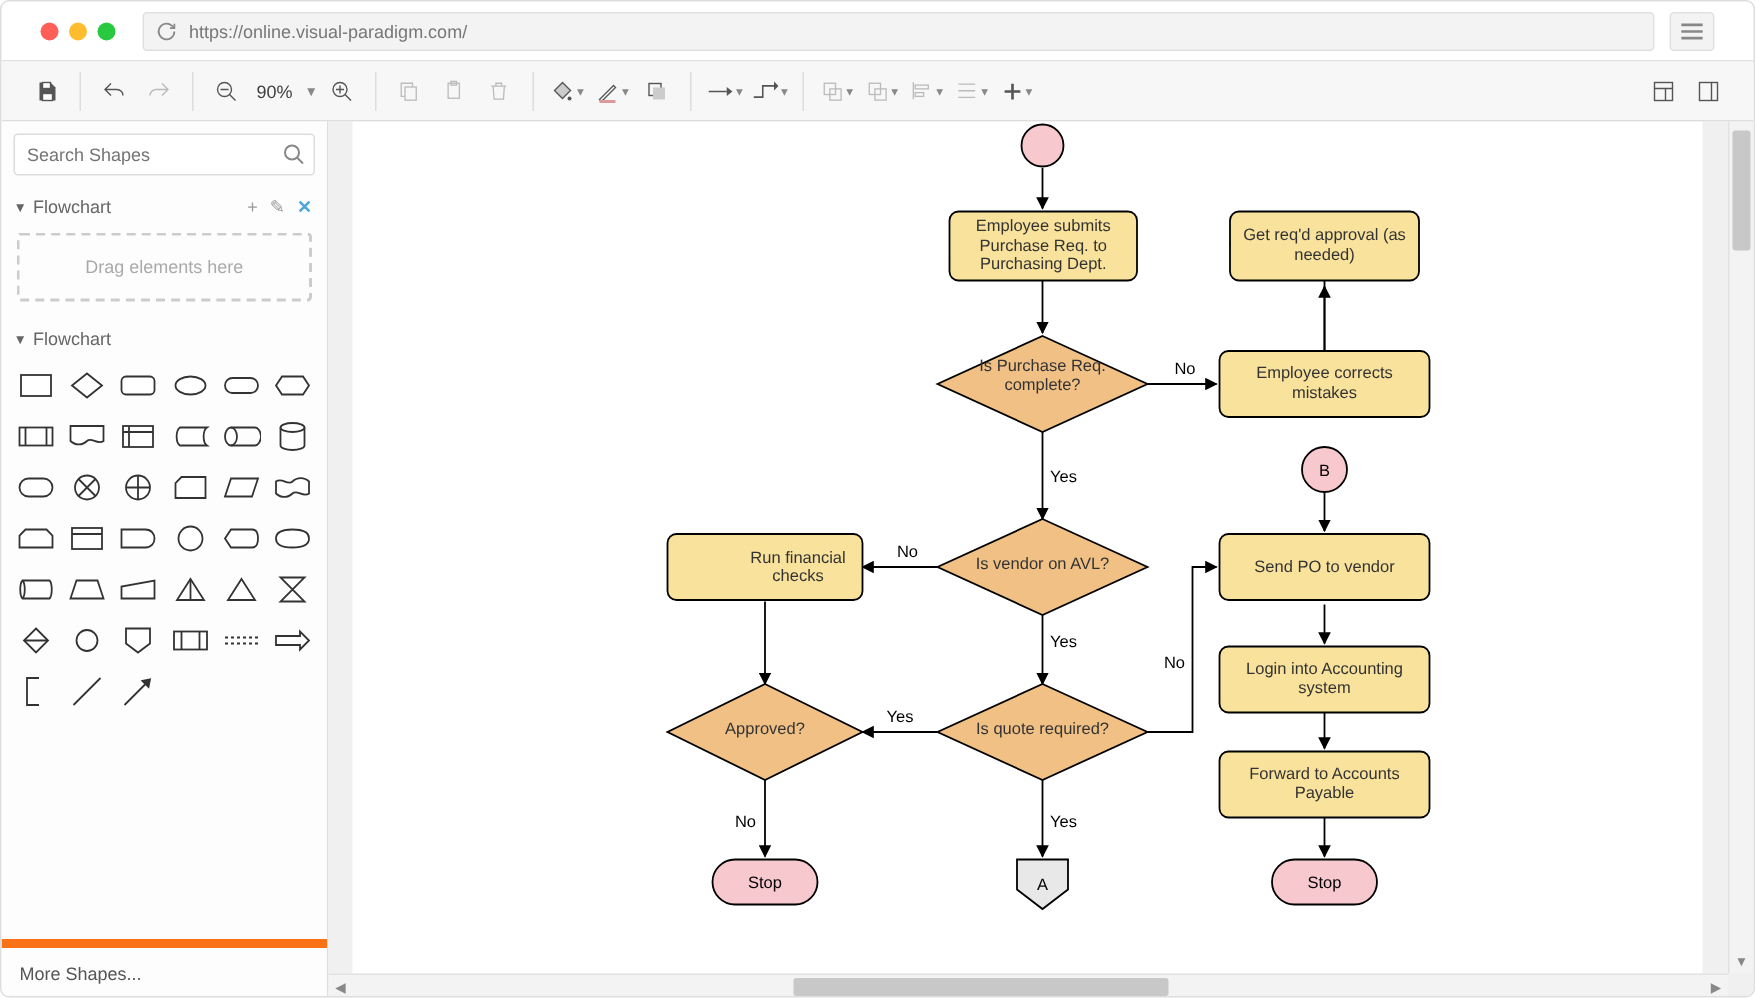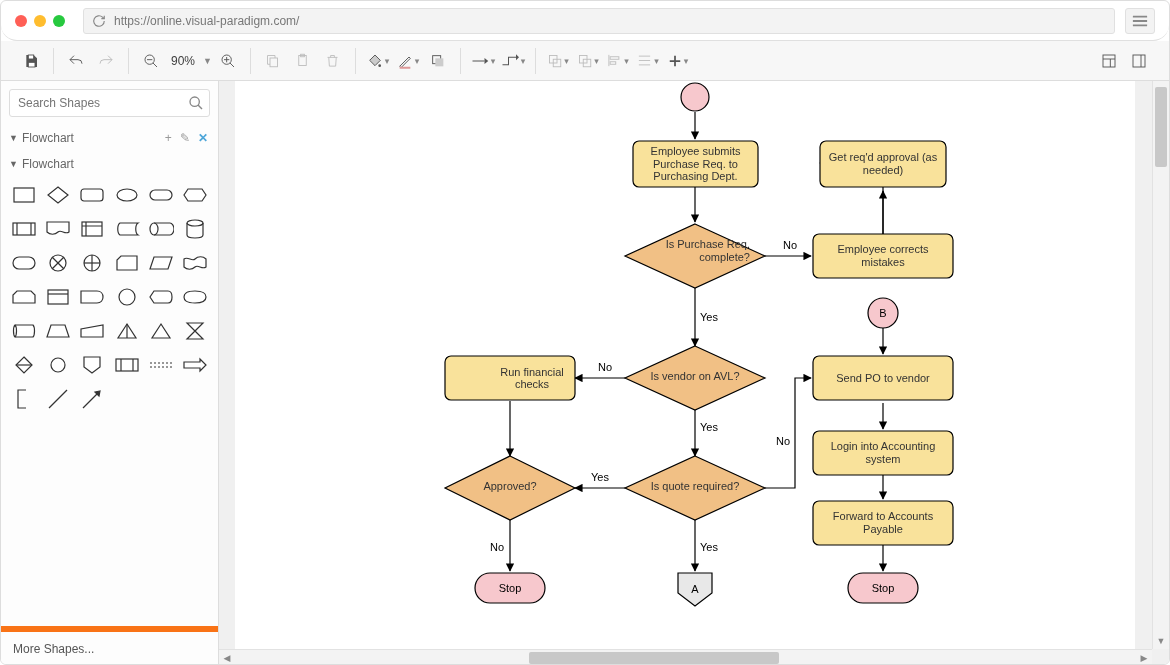--- a/index.html
+++ b/index.html
@@ -1,19 +1,19 @@
 <!DOCTYPE html>
 <html><head>
 <meta charset="utf-8">
 <style>
 * { box-sizing: border-box; margin: 0; padding: 0; }
 body { font-family: -apple-system, BlinkMacSystemFont, "Segoe UI", Arial, sans-serif; font-size: 12px; color: #333; background: #fff; width: 1170px; height: 665px; overflow: hidden; border: 1px solid #ddd; border-radius: 6px; }
 
 
-.titlebar { height: 40px; display: flex; align-items: center; padding: 0 14px; border-bottom: 1px solid #e0e0e0; gap: 10px; border-radius: 16px; }
+.titlebar { height: 40px; display: flex; align-items: center; padding: 0 26px; border-bottom: 1px solid #e0e0e0; gap: 10px; }
 .traffic { display: flex; gap: 7px; margin-right: 8px; }
 .traffic span { width: 12px; height: 12px; border-radius: 50%; display: inline-block; }
 .tl-red { background: #ff5f56; }
 .tl-yellow { background: #ffbd2e; }
 .tl-green { background: #27c93f; }
 .urlbar { flex: 1; height: 26px; background: #f3f3f3; border: 1px solid #e0e0e0; border-radius: 3px; display: flex; align-items: center; padding: 0 8px; gap: 8px; color: #777; }
 .urlbar svg { stroke: #888; }
 .hamburger { width: 30px; height: 26px; background: #f3f3f3; border: 1px solid #e0e0e0; border-radius: 3px; display: flex; align-items: center; justify-content: center; }
 
 
@@ -263,20 +263,23 @@
         </svg>
     </div>
 
     <div class="panel-header">
       <span class="chev">▼</span>
       <span>Flowchart</span>
       <span class="spacer"></span>
       <span class="hicon">+</span>
       <span class="hicon">✎</span>
       <span class="hicon blue">✕</span>
+    </div>
+    <div class="drag-zone">
+      <span>Drag elements here</span>
     </div>
 
     <div class="panel-header">
       <span class="chev">▼</span>
       <span>Flowchart</span>
     </div>
 
     <div class="shapes-grid">
 
       <div class="shape-cell">
@@ -552,21 +555,21 @@
           <foreignObject x="400" y="62" width="121" height="42"><div xmlns="http://www.w3.org/1999/xhtml" style="font:11px Arial;text-align:center;display:flex;align-items:center;justify-content:center;height:100%;line-height:1.15">Employee submits Purchase Req. to Purchasing Dept.</div></foreignObject>
         </g>
 
         <g>
           <rect x="585" y="60" width="126" height="46" rx="6" fill="#f9e29b" stroke="#000" stroke-width="1.2"></rect>
           <foreignObject x="587" y="62" width="122" height="42"><div xmlns="http://www.w3.org/1999/xhtml" style="font:11px Arial;text-align:center;display:flex;align-items:center;justify-content:center;height:100%;line-height:1.15">Get req'd approval (as needed)</div></foreignObject>
         </g>
 
         <g>
           <path d="M460 143 L530 175 L460 207 L390 175 Z" fill="#f1c085" stroke="#000" stroke-width="1.2"></path>
-          <foreignObject x="405" y="157" width="110" height="36"><div xmlns="http://www.w3.org/1999/xhtml" style="font:11px Arial;text-align:right;line-height:1.15">Is Purchase Req. complete?</div></foreignObject>
+          <foreignObject x="405" y="157" width="110" height="36"><div xmlns="http://www.w3.org/1999/xhtml" style="font:11px Arial;text-align:center;line-height:1.15">Is Purchase Req. complete?</div></foreignObject>
         </g>
 
         <g>
           <rect x="578" y="153" width="140" height="44" rx="6" fill="#f9e29b" stroke="#000" stroke-width="1.2"></rect>
           <foreignObject x="580" y="155" width="136" height="40"><div xmlns="http://www.w3.org/1999/xhtml" style="font:11px Arial;text-align:center;display:flex;align-items:center;justify-content:center;height:100%;line-height:1.15">Employee corrects mistakes</div></foreignObject>
         </g>
 
         <g>
           <path d="M460 265 L530 297 L460 329 L390 297 Z" fill="#f1c085" stroke="#000" stroke-width="1.2"></path>
           <foreignObject x="402" y="289" width="116" height="18"><div xmlns="http://www.w3.org/1999/xhtml" style="font:11px Arial;text-align:center">Is vendor on AVL?</div></foreignObject>

